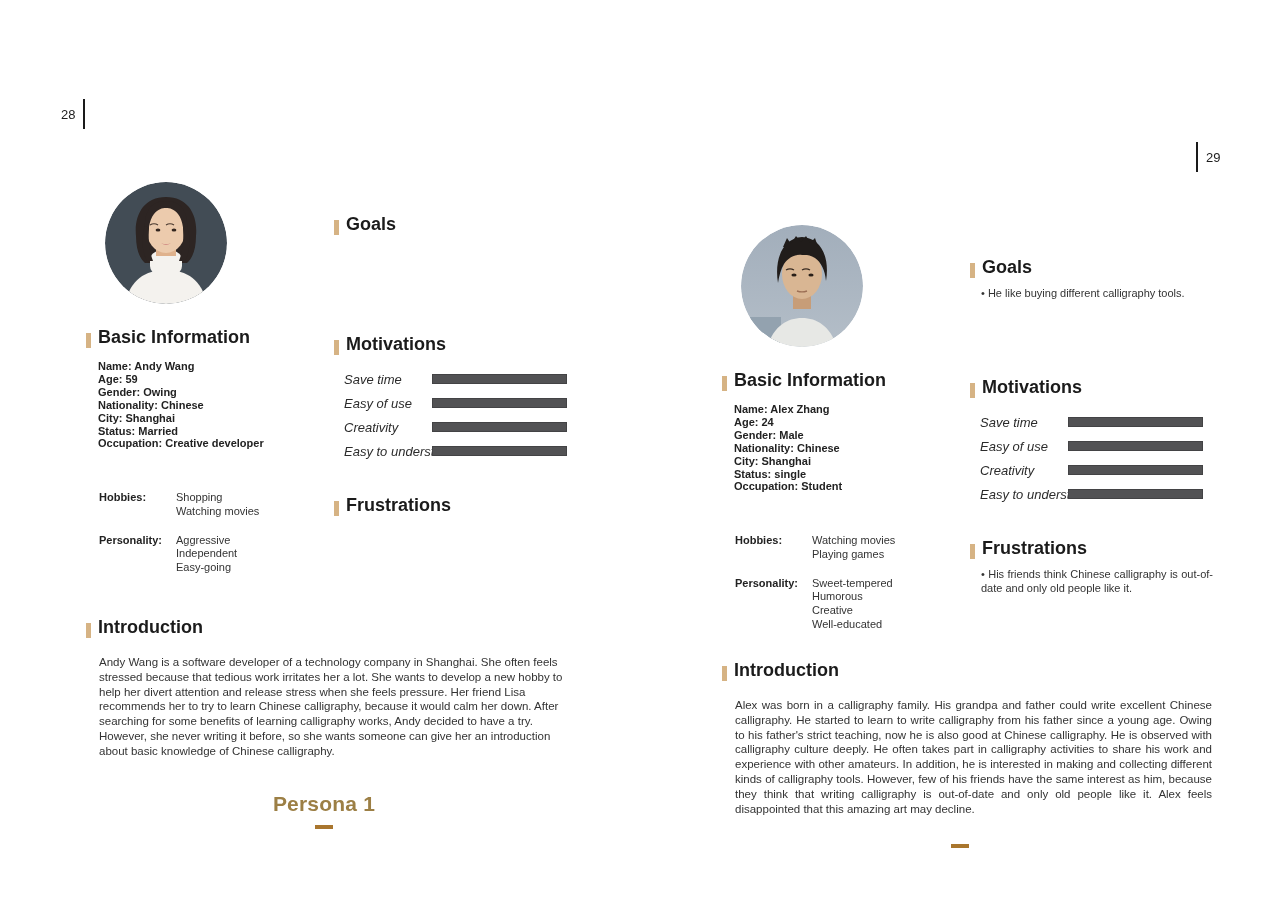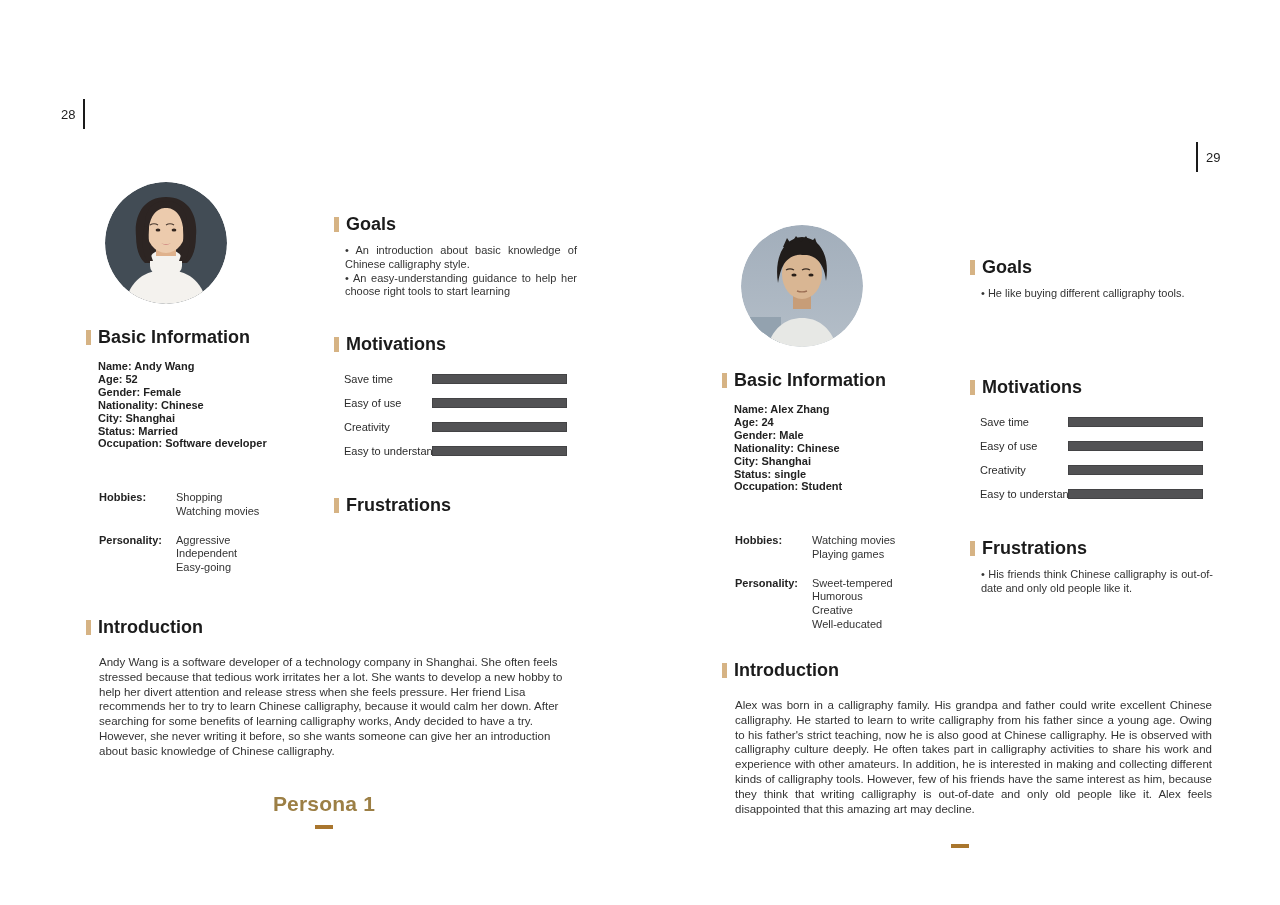--- a/index.html
+++ b/index.html
@@ -18,21 +18,21 @@
   .page.right .pageno { left:556px; }
   .pageno .rule { width:2px; height:30px; background:#1a1a1a; }
 
   
   .photo { position:absolute; left:101px; top:182px; width:122px; height:122px;
            border-radius:50%; overflow:hidden; }
   .photo svg { display:block; width:122px; height:122px; }
 
   
   .sec { position:absolute; }
-  .sec-head { display:flex; align-items:flex-start; }
+  .sec-head { display:flex; align-items:flex-end; }
   .accent { width:5px; height:15px; background:#d6b384; margin:4px 7px 0 0; flex:none; }
   .sec-head h2 { margin:0; font-size:18px; font-weight:700; color:#1b1b1b; line-height:22px; }
 
   
   .basic { left:82px; top:326px; width:250px; }
   .info-lines { margin:12px 0 0 12px; font-size:11px; font-weight:700; color:#222;
                 line-height:12.9px; }
   .traits { left:95px; top:491px; width:240px; font-size:11px; }
   .trait-row { display:flex; margin-bottom:15px; }
   .trait-label { width:77px; font-weight:700; color:#222; flex:none; }
@@ -41,21 +41,21 @@
   
   .goals   { left:330px; top:213px; width:243px; }
   .motiv   { left:330px; top:333px; width:243px; }
   .frustr  { left:330px; top:494px; width:243px; }
   .bullets { margin:9px 0 0 11px; font-size:11px; color:#333; line-height:13.8px;
              text-align:justify; }
   .bullets p { margin:0; }
 
   .bars { margin:12px 0 0 10px; }
   .bar-row { display:flex; align-items:center; height:24px; }
-  .bar-label { width:88px; font-size:11px; color:#2b2b2b; white-space:nowrap; flex:none; }
+  .bar-label { width:88px; font-size:13px; color:#2b2b2b; white-space:nowrap; flex:none;font-style:italic; }
   .bar-track { width:135px; height:10px; background:#525254; box-shadow:inset 0 0 0 1px rgba(40,40,42,.35); flex:none; }
   .bar-fill  { height:100%; background:#ddbe93; }
 
   
   .introsec { left:82px; top:616px; width:500px; }
   .intro-text { margin:17px 0 0 13px; width:477px; font-size:11.5px; line-height:14.8px;
                 color:#333; }
   .page.right .intro-text { text-align:justify; }
 
   
@@ -102,26 +102,26 @@
       </svg>
     </div>
 
     <div class="sec basic">
       <div class="sec-head">
         <span class="accent"></span>
         <h2>Basic Information</h2>
       </div>
       <div class="info-lines">
         <div>Name: Andy Wang</div>
-        <div>Age: 52</div>
-        <div>Gender: Female</div>
+        <div>Age: 59</div>
+        <div>Gender: Owing</div>
         <div>Nationality: Chinese</div>
         <div>City: Shanghai</div>
         <div>Status: Married</div>
-        <div>Occupation: Software developer</div>
+        <div>Occupation: Creative developer</div>
       </div>
     </div>
 
     <div class="sec traits">
       <div class="trait-row">
         <div class="trait-label">Hobbies:</div>
         <div class="trait-vals">
           <div>Shopping</div>
           <div>Watching movies</div>
         </div>
@@ -133,24 +133,20 @@
           <div>Independent</div>
           <div>Easy-going</div>
         </div>
       </div>
     </div>
 
     <div class="sec goals">
       <div class="sec-head">
         <span class="accent"></span>
         <h2>Goals</h2>
-      </div>
-      <div class="bullets">
-        <p>• An introduction about basic knowledge of Chinese calligraphy style.</p>
-        <p>• An easy-understanding guidance to help her choose right tools to start learning</p>
       </div>
     </div>
 
     <div class="sec motiv">
       <div class="sec-head">
         <span class="accent"></span>
         <h2>Motivations</h2>
       </div>
       <div class="bars">
         <div class="bar-row">

